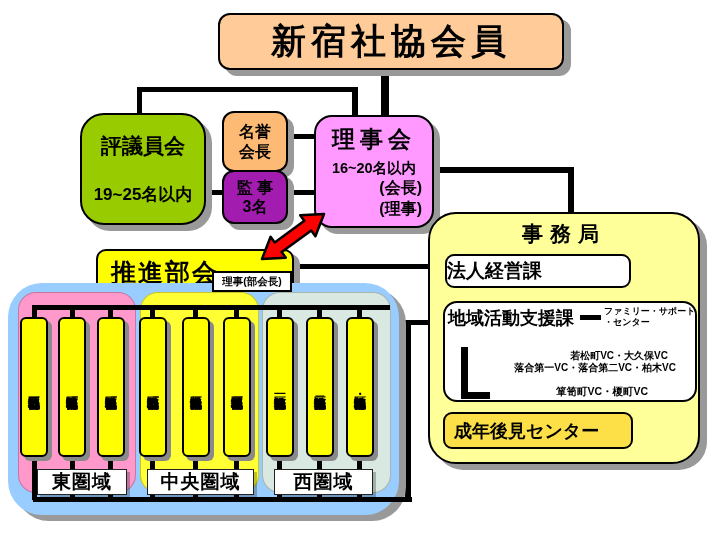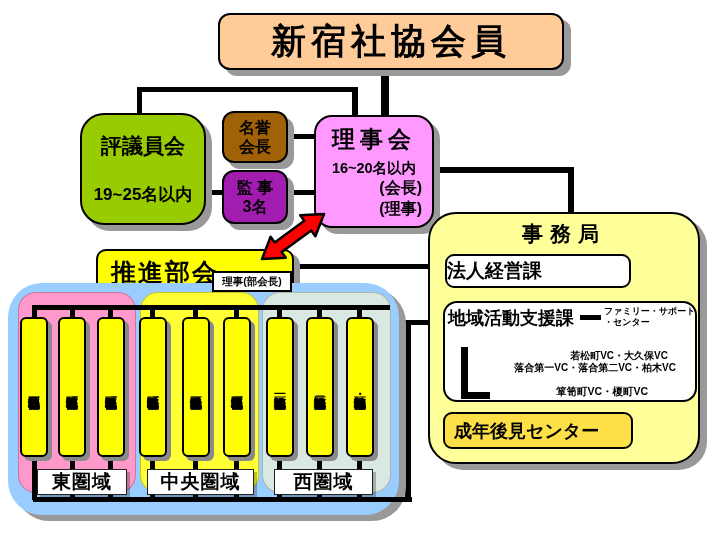--- a/index.html
+++ b/index.html
@@ -10,21 +10,21 @@
   .hl{position:absolute;background:#000;height:5px;}
   .vl{position:absolute;background:#000;width:5px;}
   .center{display:flex;align-items:center;justify-content:center;text-align:center;}
 
   #member-box{left:218px;top:13px;width:346px;height:57px;background:#FFCC99;border-radius:12px;
               font-size:35px;letter-spacing:5px;box-shadow:7px 6px 0 #999;}
   #council-box{left:80px;top:113px;width:126px;height:112px;background:#99CC00;border-radius:24px;
                display:flex;flex-direction:column;justify-content:space-around;align-items:center;padding:6px 0;}
   #council-box .t1{font-size:21px;}
   #council-box .t2{font-size:17px;}
-  #honorary-box{left:222px;top:111px;width:66px;height:52px;background:#a16207;border-radius:12px;
+  #honorary-box{left:222px;top:111px;width:66px;height:61px;background:#fdba74;border-radius:12px;
                 font-size:16px;line-height:1.2;flex-direction:column;border-width:2px;}
   #auditor-box{left:222px;top:170px;width:66px;height:54px;background:#a21caf;border-radius:12px;
                font-size:16px;line-height:1.2;flex-direction:column;border-width:2px;}
   #board-box{left:314px;top:115px;width:120px;height:113px;background:#FF99FF;border-radius:18px;padding-top:7px;}
   #board-box .t1{font-size:23px;letter-spacing:5px;text-align:center;}
   #board-box .t2{font-size:14.5px;text-align:center;margin-top:4px;}
   #board-box .t3,#board-box .t4{font-size:16px;text-align:right;padding-right:10px;line-height:1.3;}
 
   #office-panel{left:428px;top:212px;width:272px;height:252px;background:#FFFF99;border-radius:28px;
                 border-width:2px;box-shadow:7px 6px 0 #999;}

